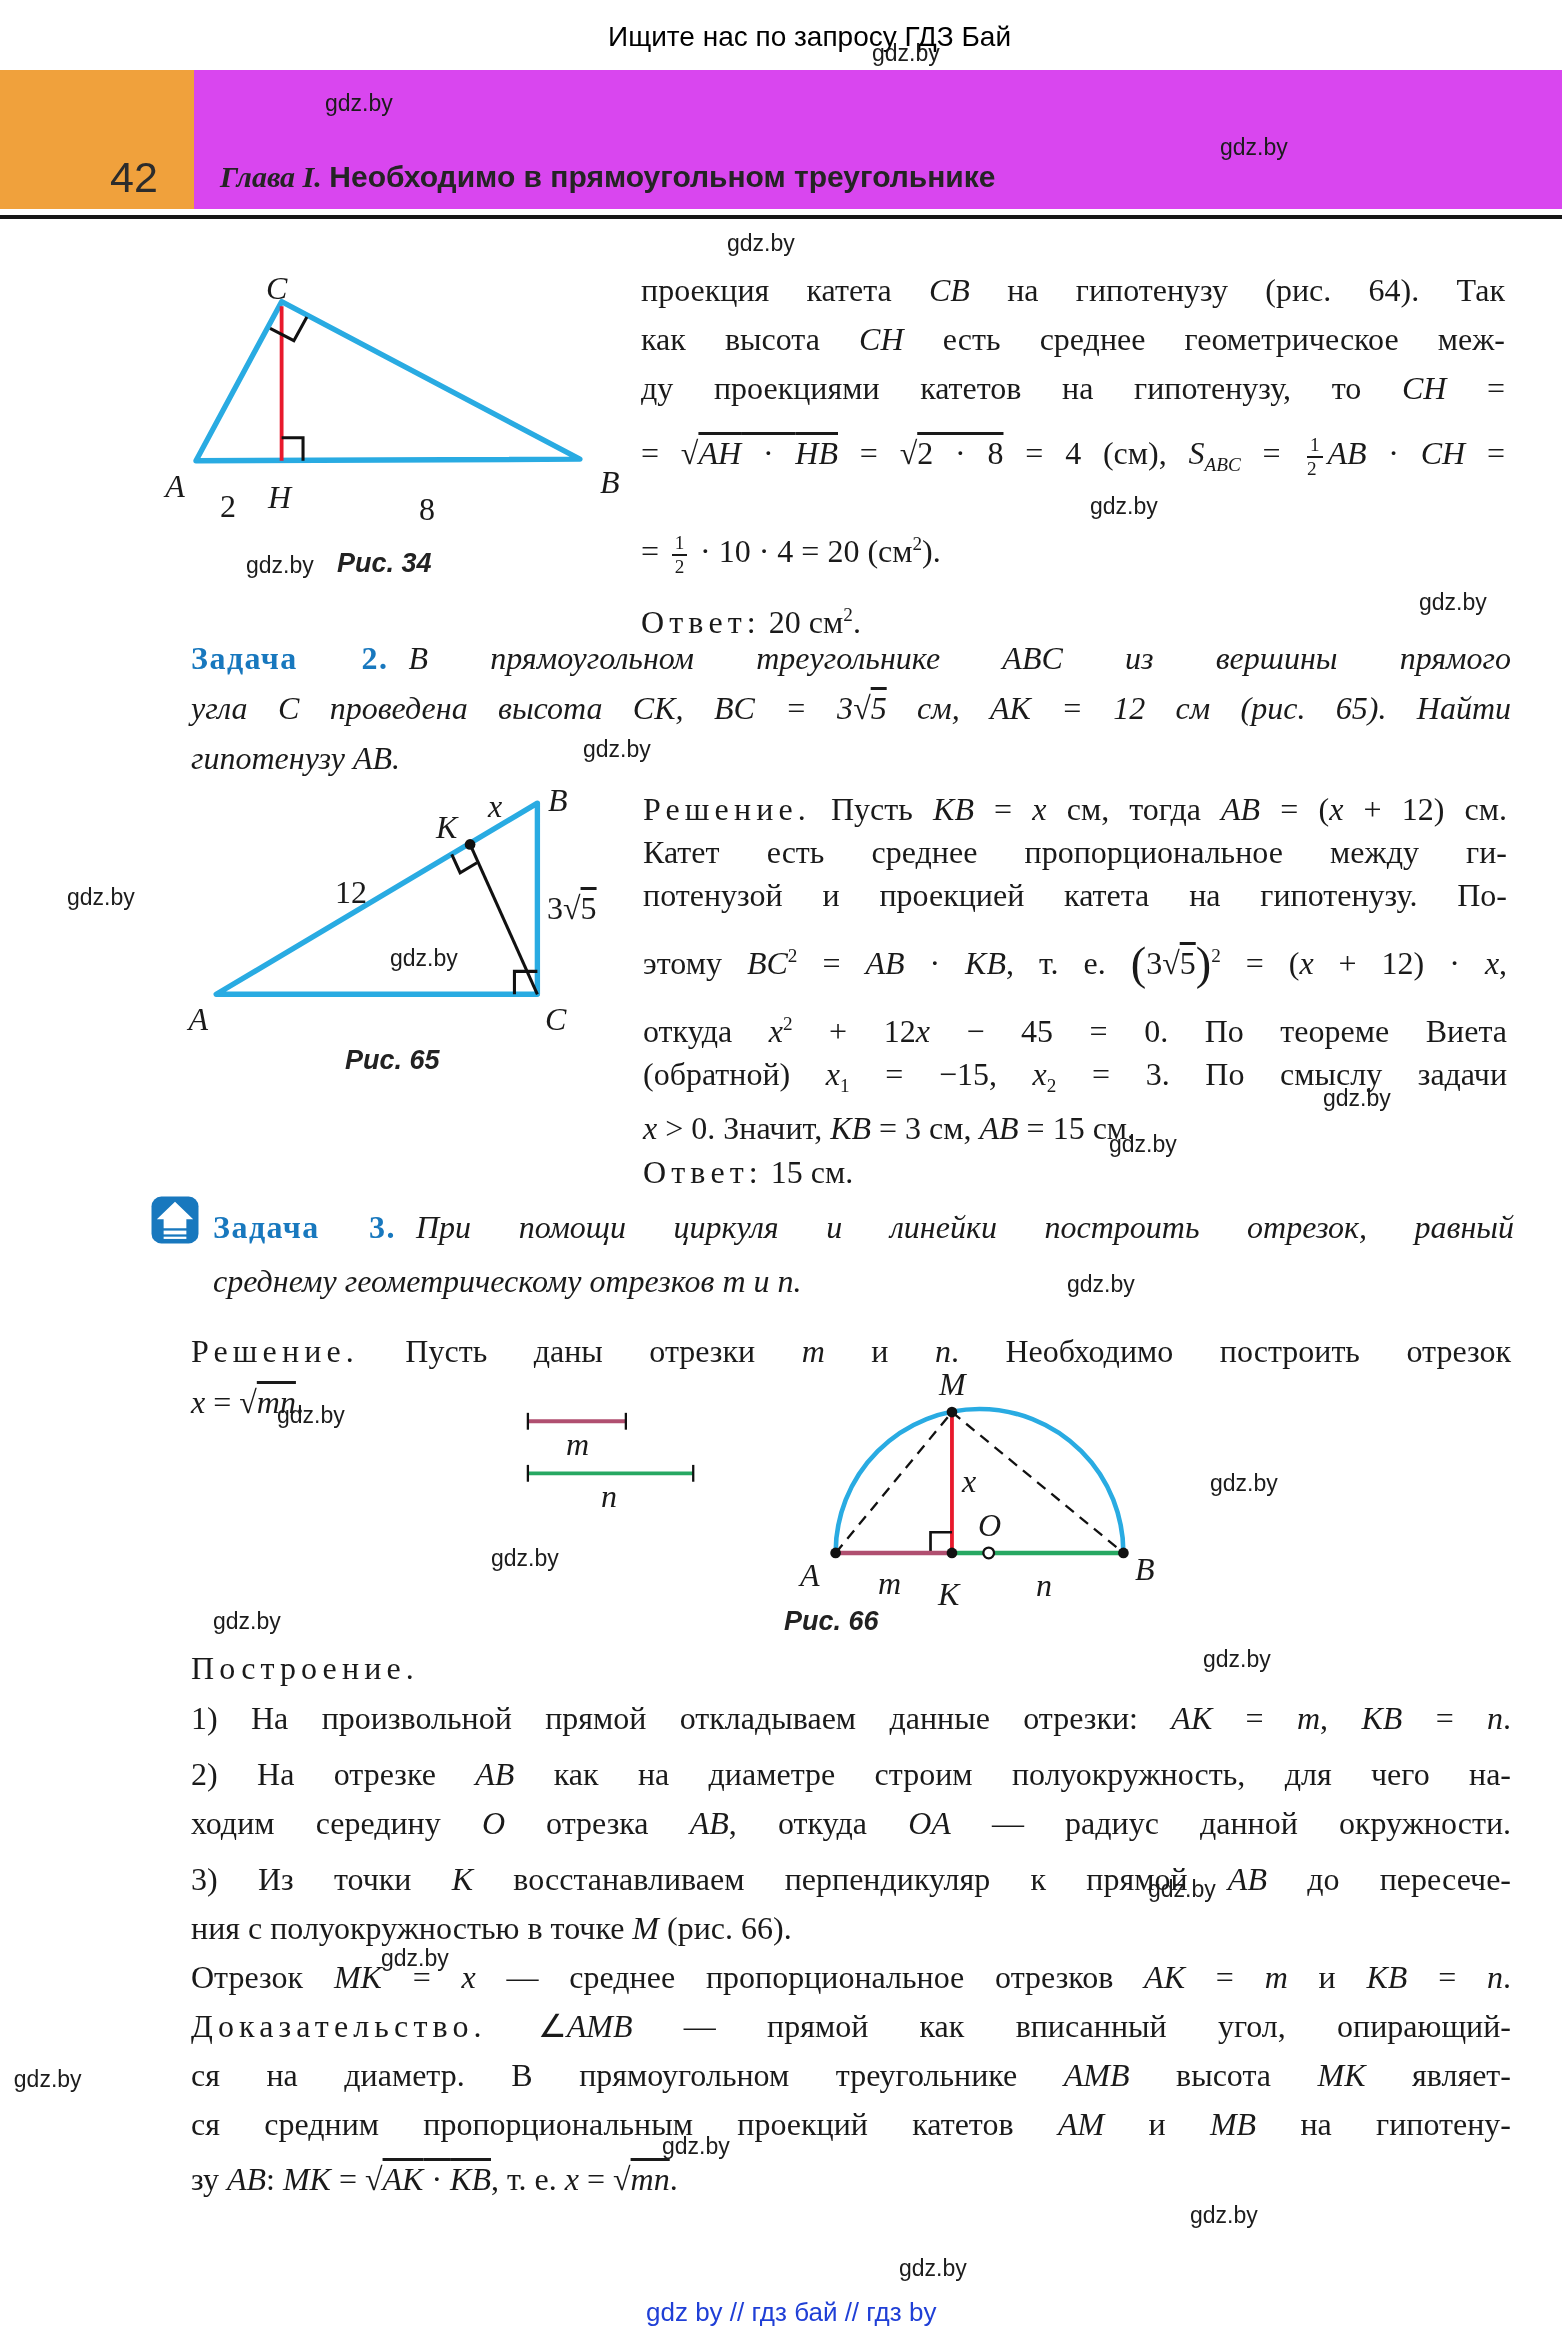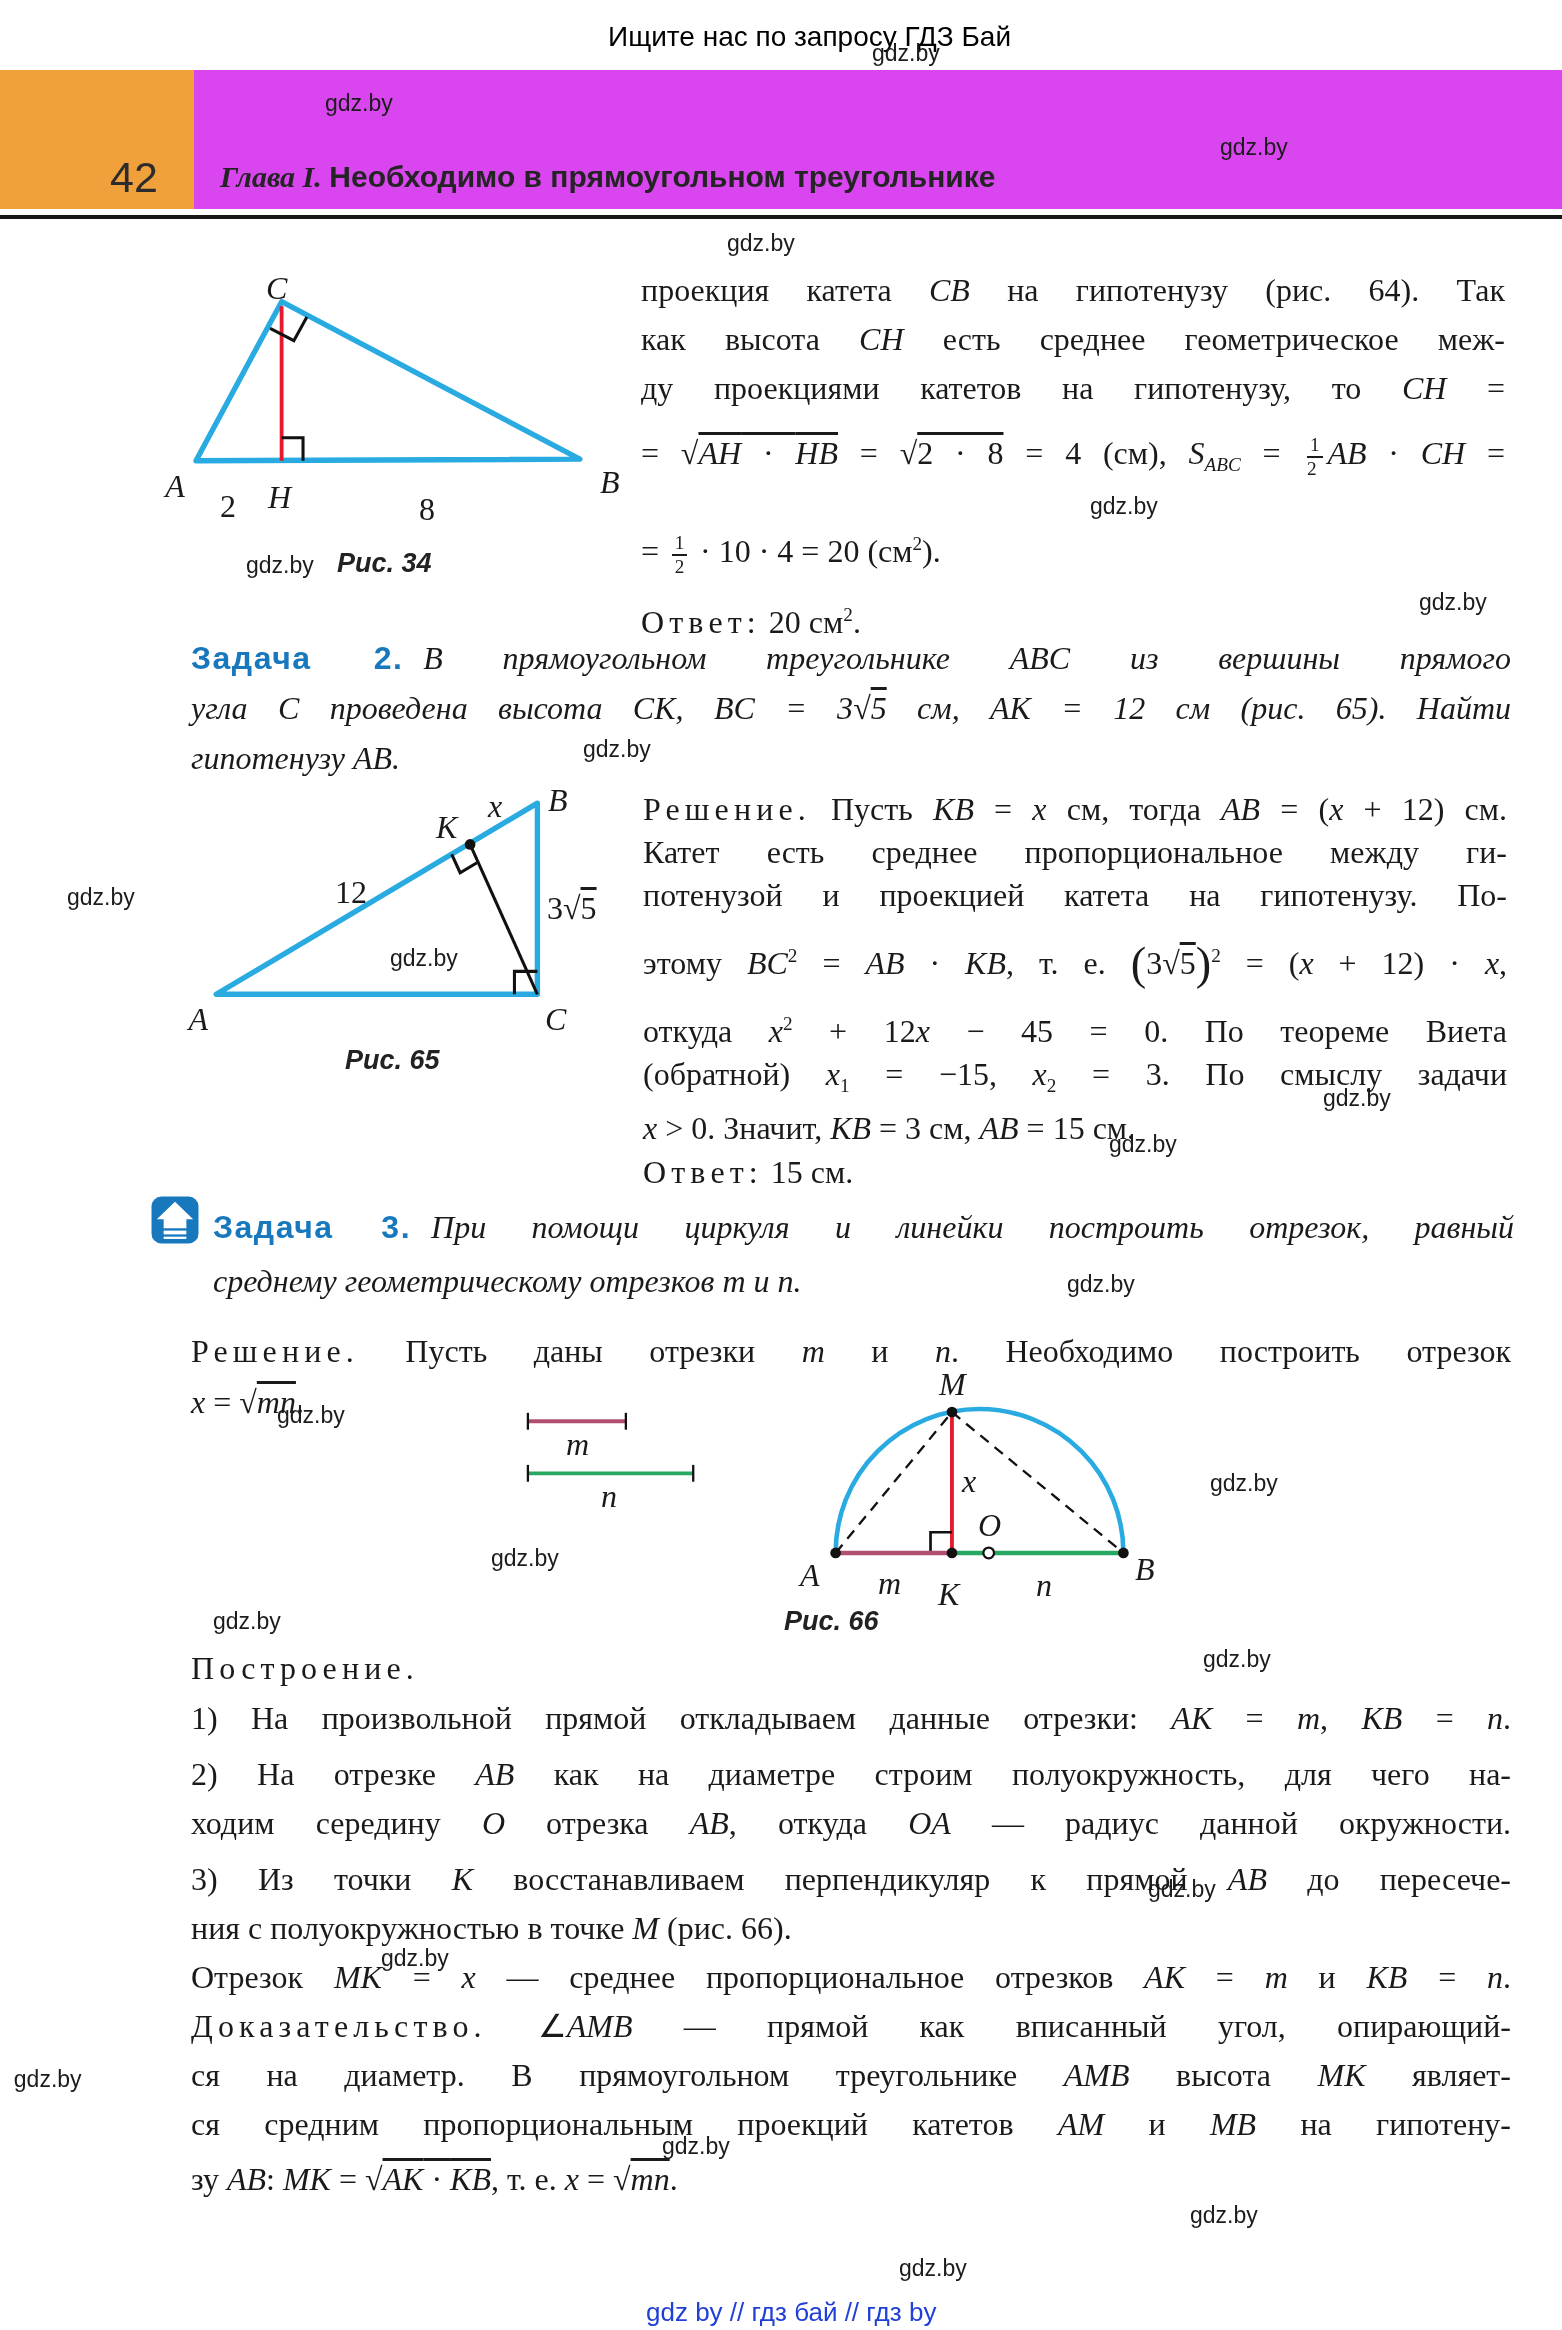--- a/index.html
+++ b/index.html
@@ -31,21 +31,21 @@
   .it { font-style:italic; }
   .sp { letter-spacing:0.16em; }
   sup { font-size:0.6em; }
   sub { font-size:0.6em; }
   .rad { white-space:nowrap; }
   .ol { text-decoration:overline; }
   .bp { font-size:1.45em; vertical-align:-0.12em; font-style:normal; }
   .frac { display:inline-flex; flex-direction:column; text-align:center; vertical-align:middle;
           font-size:0.6em; line-height:1.12; margin:0 4.6px; }
   .frac span:first-child { border-bottom:2.3px solid #1a1a1a; padding:0 3.1px; }
-  .task-label { color:#1878be; font-family:Liberation Sans, sans-serif; font-weight:bold;
+  .task-label { color:#1878be; font-family:Liberation Serif, serif; font-weight:bold;
                 font-style:normal; font-size:32px; margin-right:20px; letter-spacing:1.5px; }
 
   
   .fig { position:absolute; }
   .fig svg { position:absolute; left:0; top:0; }
   .lbl { position:absolute; font-size:32px; font-style:italic; white-space:nowrap; }
   .lbl.up { font-style:normal; }
   .cap { position:absolute; font-family:"Liberation Sans", sans-serif; font-style:italic;
          font-weight:bold; font-size:27px; color:#222; white-space:nowrap; }
 

